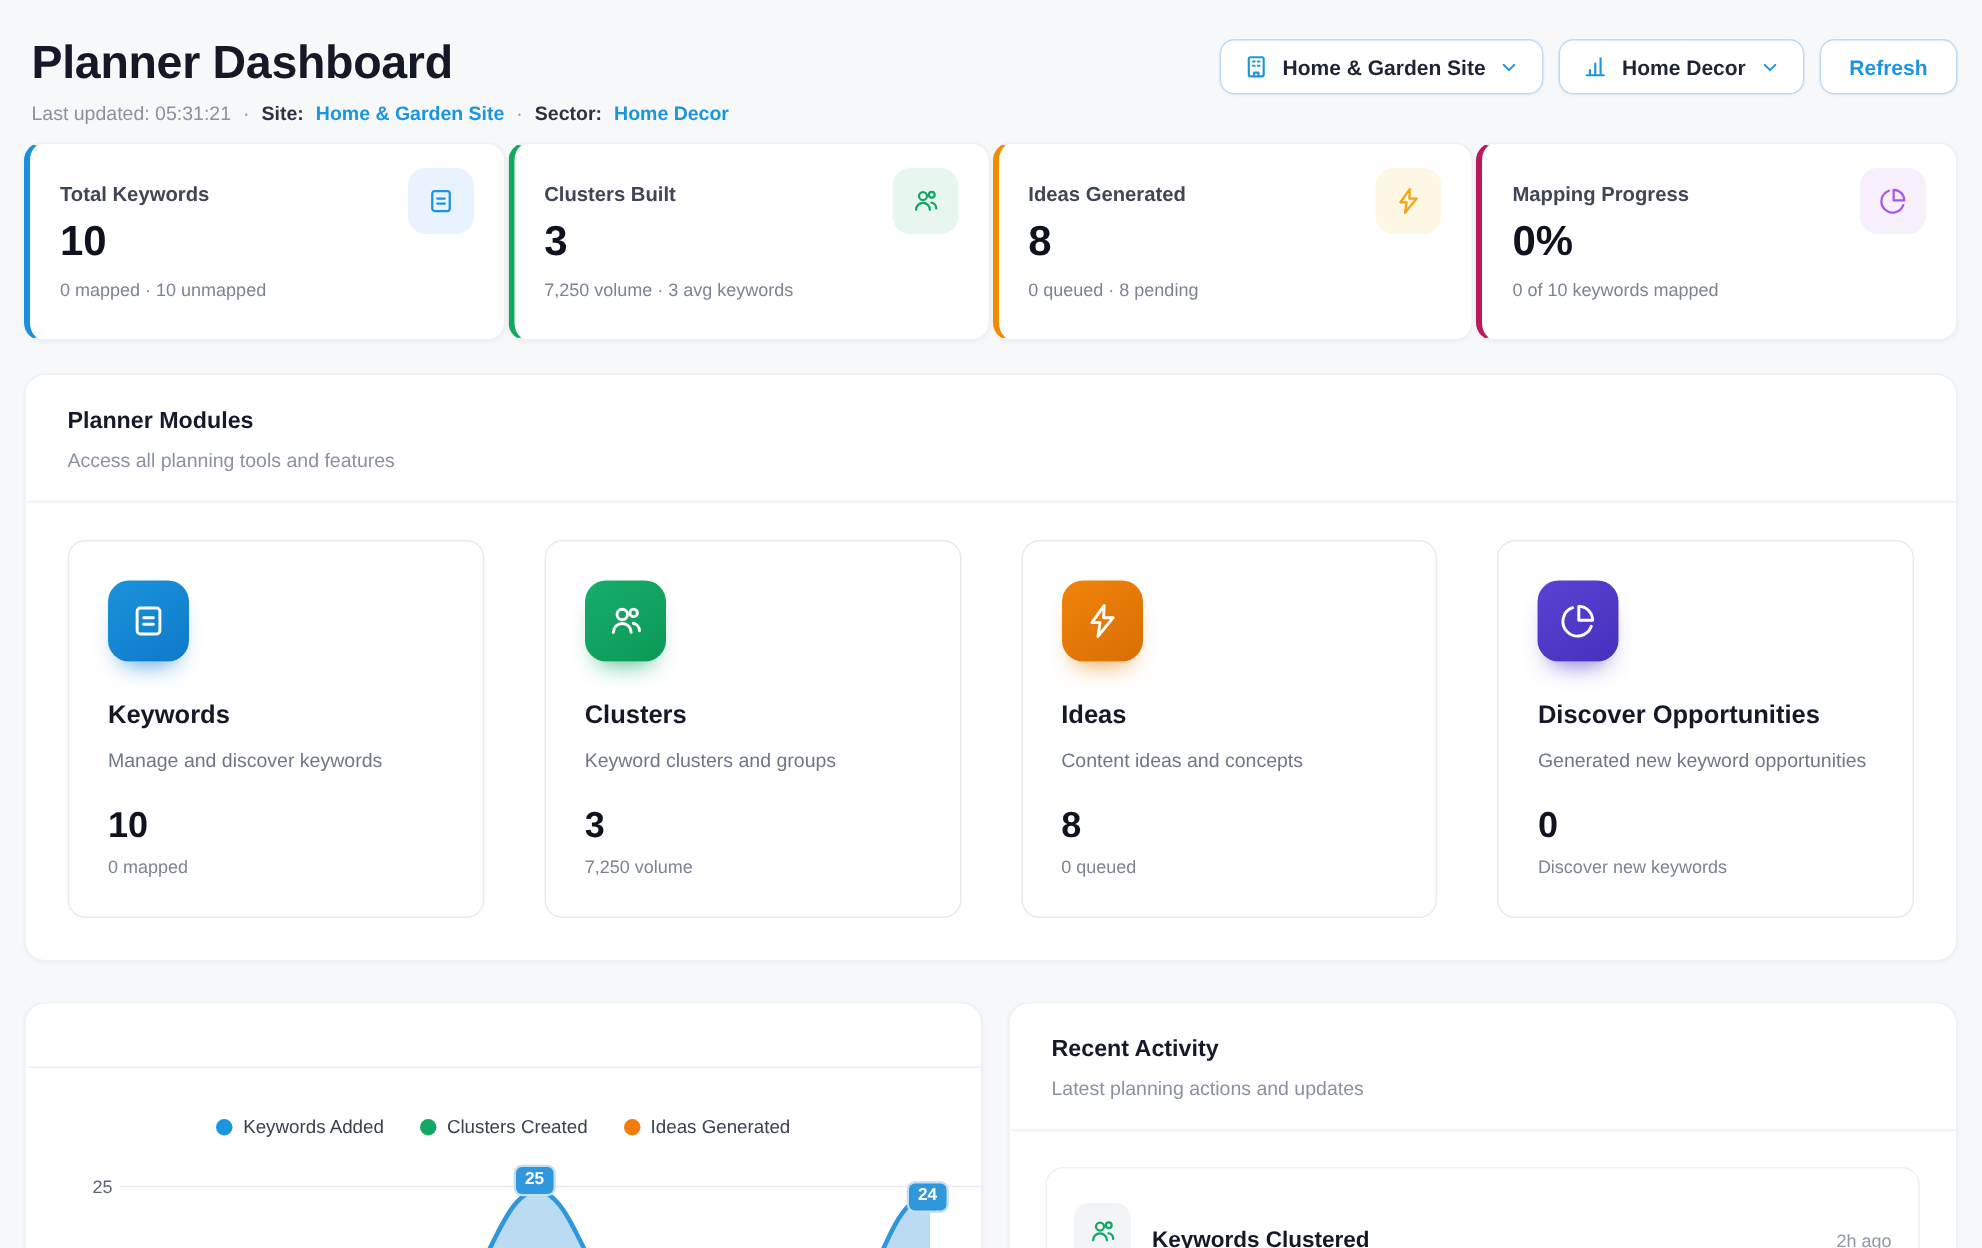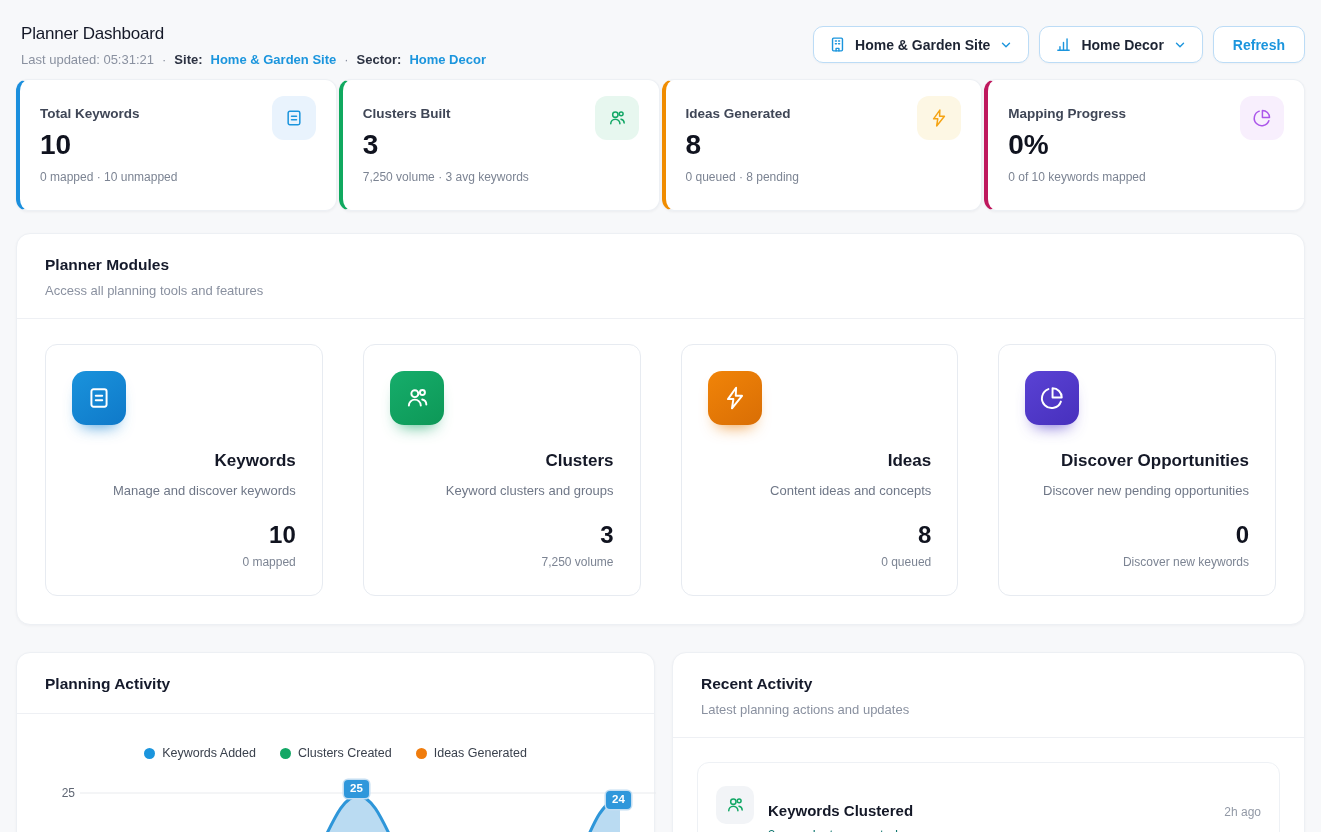--- a/index.html
+++ b/index.html
@@ -6,21 +6,21 @@
   html,body { width:1321px; height:832px; overflow:hidden; }
   body {
     background:#f7f8fa;
     font-family:"Liberation Sans", sans-serif;
     color:#161a2b;
   }
   .page { padding:12px 16px 0; }
 
   
   .page-header { display:flex; justify-content:space-between; align-items:flex-start; }
-  .page-title { font-size:17px; font-weight:400; letter-spacing:-.2px; color:#141827; margin:12px 0 8px 5px; }
+  .page-title { font-size:31px; font-weight:700; letter-spacing:-.2px; color:#141827; margin:12px 0 8px 5px; }
   .meta-row { display:flex; align-items:flex-end; gap:8px; font-size:13px; color:#8a91a0; margin-left:5px; }
   .meta-strong { color:#2c3242; font-weight:700; }
   .meta-link { color:#1b95dd; font-weight:700; text-decoration:none; cursor:pointer; }
   .header-actions { display:flex; gap:10px; margin-top:14px; }
   .select-btn, .refresh-btn {
     display:inline-flex; align-items:center; gap:9px;
     background:#fff; border:1px solid #bcdcf6; border-radius:10px;
     padding:9px 15px; font-family:inherit; font-size:14px; font-weight:700;
     color:#1d2433; cursor:pointer; box-shadow:0 1px 2px rgba(22,40,70,.04);
   }
@@ -53,21 +53,21 @@
 
   
   .panel { background:#fff; border:1px solid #edf0f4; border-radius:14px; box-shadow:0 1px 3px rgba(16,24,40,.04); }
   .modules-panel { margin-top:22px; }
   .panel-header { padding:22px 28px 20px; }
   .panel-title { font-size:15.5px; font-weight:800; color:#151a2b; }
   .panel-sub { font-size:13px; color:#8a91a0; margin-top:9px; font-weight:400; }
   .panel-divider { height:1px; background:#eef0f4; }
 
   
-  .modules-grid { display:grid; grid-template-columns:repeat(4,1fr); gap:40px; padding:25px 28px 28px;text-align:right; }
+  .modules-grid { display:grid; grid-template-columns:repeat(4,1fr); gap:40px; padding:25px 28px 28px; }
   .module-card { background:#fff; border:1px solid #e7ebf1; border-radius:12px; padding:26px; cursor:pointer; }
   .module-icon {
     width:54px; height:54px; border-radius:14px; color:#fff;
     display:flex; align-items:center; justify-content:center;
   }
   .mi-blue   { background:linear-gradient(145deg,#1a93dc,#0f79c9); box-shadow:0 10px 16px -9px rgba(17,129,209,.8); }
   .mi-green  { background:linear-gradient(145deg,#16ad6b,#0d9857); box-shadow:0 10px 16px -9px rgba(18,164,100,.8); }
   .mi-orange { background:linear-gradient(145deg,#f18408,#d96e05); box-shadow:0 10px 16px -9px rgba(233,125,7,.8); }
   .mi-indigo { background:linear-gradient(145deg,#5a42d4,#4730bd); box-shadow:0 10px 16px -9px rgba(79,56,201,.8); }
   .module-title { font-size:17px; font-weight:800; color:#141827; margin-top:26px; }
@@ -260,32 +260,31 @@
       </div>
 
       <div class="module-card">
         <div class="module-icon mi-indigo">
           <svg width="26" height="26" viewBox="0 0 24 24">
               <path d="M20.2 15.3A9 9 0 1 1 8.7 3.8"></path>
               <path d="M21 11.5A8.5 8.5 0 0 0 12.5 3v8.5H21z"></path>
             </svg>
         </div>
         <div class="module-title">Discover Opportunities</div>
-        <div class="module-desc">Discover new pending opportunities</div>
+        <div class="module-desc">Generated new keyword opportunities</div>
         <div class="module-value">0</div>
         <div class="module-sub">Discover new keywords</div>
       </div>
     </div>
   </section>
 
   <div class="bottom-row">
 
     <section class="panel activity-panel">
       <div class="panel-header">
-        <div class="panel-title">Planning Activity</div>
       </div>
       <div class="panel-divider"></div>
       <div class="chart-wrap">
         <div class="legend-row">
           <div class="legend-item">
             <span class="legend-dot ld-blue"></span>
             <span>Keywords Added</span>
           </div>
           <div class="legend-item">
             <span class="legend-dot ld-green"></span>

